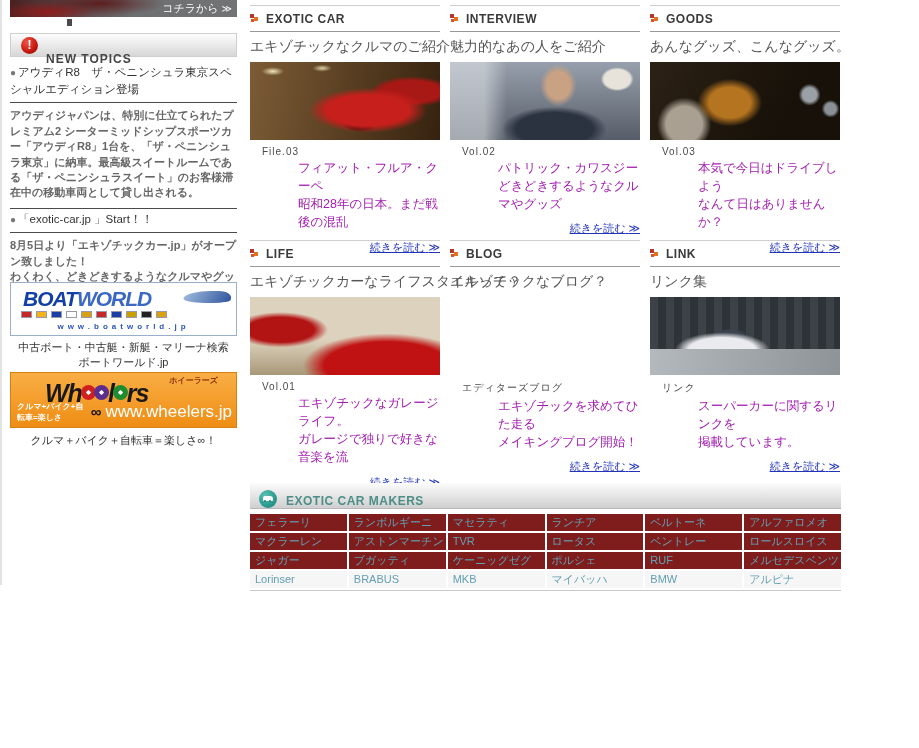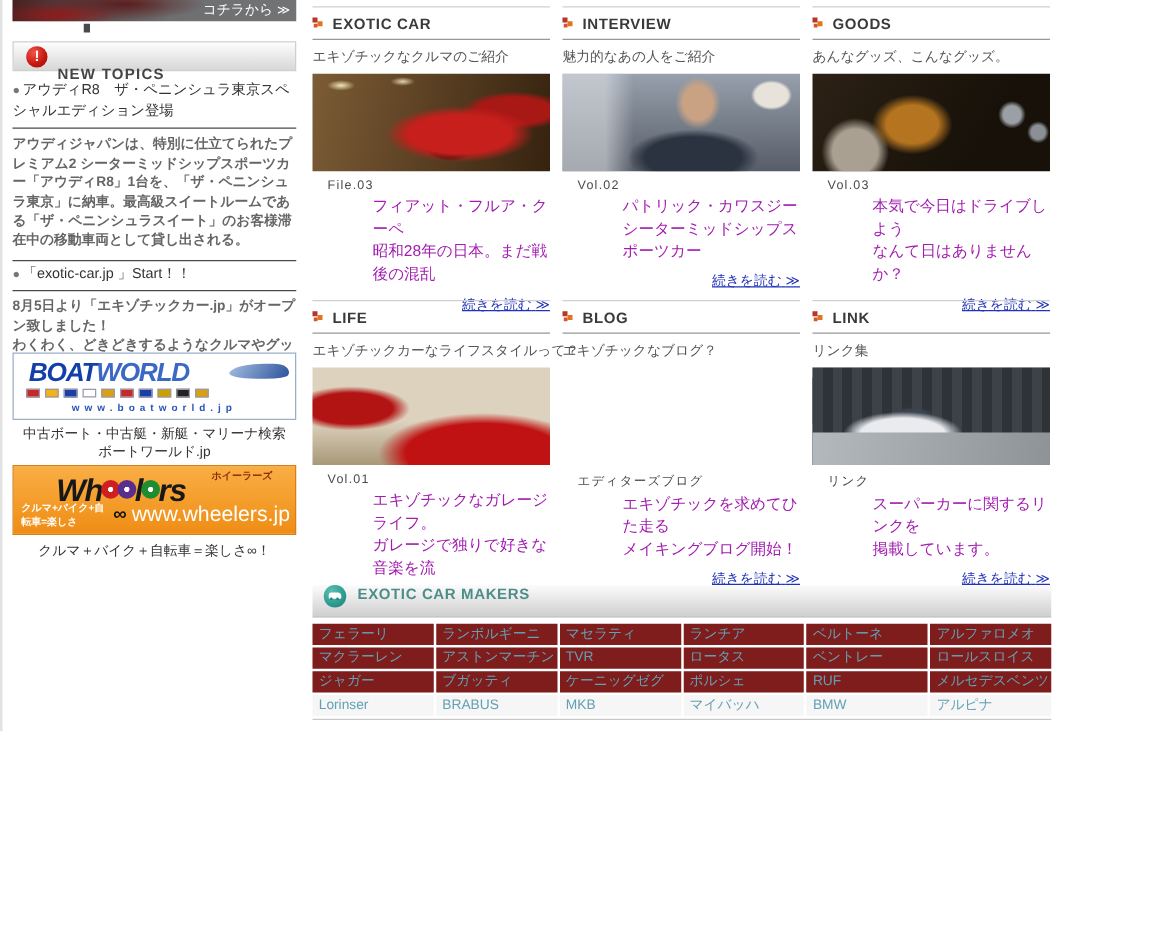--- a/index.html
+++ b/index.html
@@ -76,21 +76,21 @@
   .r0 { top:0; } .r1 { top:235px; }
   .sec { border-top:1px solid #cfcfcf; margin-top:5px; }
   .sec-head { display:flex; align-items:center; gap:7px; height:25px; }
   .sq-icon { width:9px; height:9px; position:relative; }
   .sq-icon i { position:absolute; display:block; }
   .sq-icon .a { left:0; top:0; width:4px; height:4px; background:#b5372a; }
   .sq-icon .b { left:4px; top:3px; width:4px; height:4px; background:#e2731f; }
   .sq-icon .c { left:1px; top:5px; width:3px; height:3px; background:#d8542a; }
   .sec-title { font-size:12px; font-weight:bold; color:#3a3a3a; letter-spacing:.5px; }
   .sec-hr { border-top:1px solid #989898; }
-  .sec-sub { font-size:11px; color:#555; margin:6px 0 6px; white-space:nowrap; }
+  .sec-sub { font-size:14px; color:#555; margin:6px 0 6px; white-space:nowrap; }
   .photo { width:190px; height:78px; cursor:pointer; }
   .sec-meta { font-size:10px; color:#4a4a4a; letter-spacing:1px; margin-top:6px;margin-left:12px; }
   .sec-text { font-size:12.5px; color:#a21caf; line-height:1.45; margin-top:2px;margin-left:48px; }
   .sec-more { text-align:right; margin-top:5px; }
   .sec-more a { font-size:11px; color:#2233bb; text-decoration:underline; cursor:pointer; }
 
   
   .ph0 { background:
     radial-gradient(16px 6px at 12% 12%, rgba(255,244,200,.9), transparent 70%),
     radial-gradient(14px 5px at 38% 8%, rgba(255,244,200,.8), transparent 70%),
@@ -131,21 +131,21 @@
     radial-gradient(10px 10px at 52% 86%, #16181a 0 55%, transparent 75%),
     repeating-linear-gradient(90deg, #3c4248 0 8px, #2e3338 8px 16px),
     linear-gradient(#c7ccd1 0 10%, #3a4046 11% 58%, #9aa0a5 59%); }
   .ph5b { position:relative; }
   .ph5b::after { content:""; position:absolute; left:0; bottom:0; width:190px; height:26px;
     background:linear-gradient(100deg,#b4b9bd,#8e9397); }
 
   
   #makers { position:absolute; left:250px; top:468px; width:591px; }
   .mk-bar { height:26px; background:linear-gradient(#fcfcfc,#cfcfcf); border-bottom:1px solid #b8b8b8;
-    display:flex; align-items:flex-start; gap:9px; padding-left:9px; }
+    display:flex; align-items:flex-end; gap:9px; padding-left:9px;margin-top:15px; }
   .mk-icon { width:18px; height:18px; border-radius:50%;
     background:radial-gradient(circle at 35% 30%, #5cc0b2, #2f9d92 55%, #1f7d74);
     position:relative; }
   .mk-icon i { position:absolute; left:4px; top:6px; width:10px; height:5px; background:#fff;
     border-radius:2px 3px 1px 1px; display:block; }
   .mk-icon i::after { content:""; position:absolute; left:1px; top:4px; width:2px; height:2px;
     border-radius:50%; background:#1f7d74; box-shadow:5px 0 0 #1f7d74; }
   .mk-title { font-size:12px; font-weight:bold; color:#4d8e88; letter-spacing:.5px; }
   .mk-grid { margin-top:5px; display:grid; grid-template-columns:repeat(6,1fr); gap:2px;
     border-bottom:1px solid #c9c9c9; padding-bottom:2px; }
@@ -249,21 +249,21 @@
               <i class="c"></i>
             </span>
           <span class="sec-title">INTERVIEW</span>
         </div>
         <div class="sec-hr"></div>
         <div class="sec-sub">魅力的なあの人をご紹介</div>
         <div class="photo ph1"></div>
         <div class="sec-meta">Vol.02</div>
         <div class="sec-text">
           <div>パトリック・カワスジー</div>
-          <div>シーターミッドシップスポーツカー</div>
+          <div>どきどきするようなクルマやグッズ</div>
         </div>
         <div class="sec-more"><a><span>続きを読む</span> <span>≫</span></a></div>
       </div>
     </div>
 
     <div class="col c2 r0">
       <div class="sec">
         <div class="sec-head">
           <span class="sq-icon">
               <i class="a"></i>

